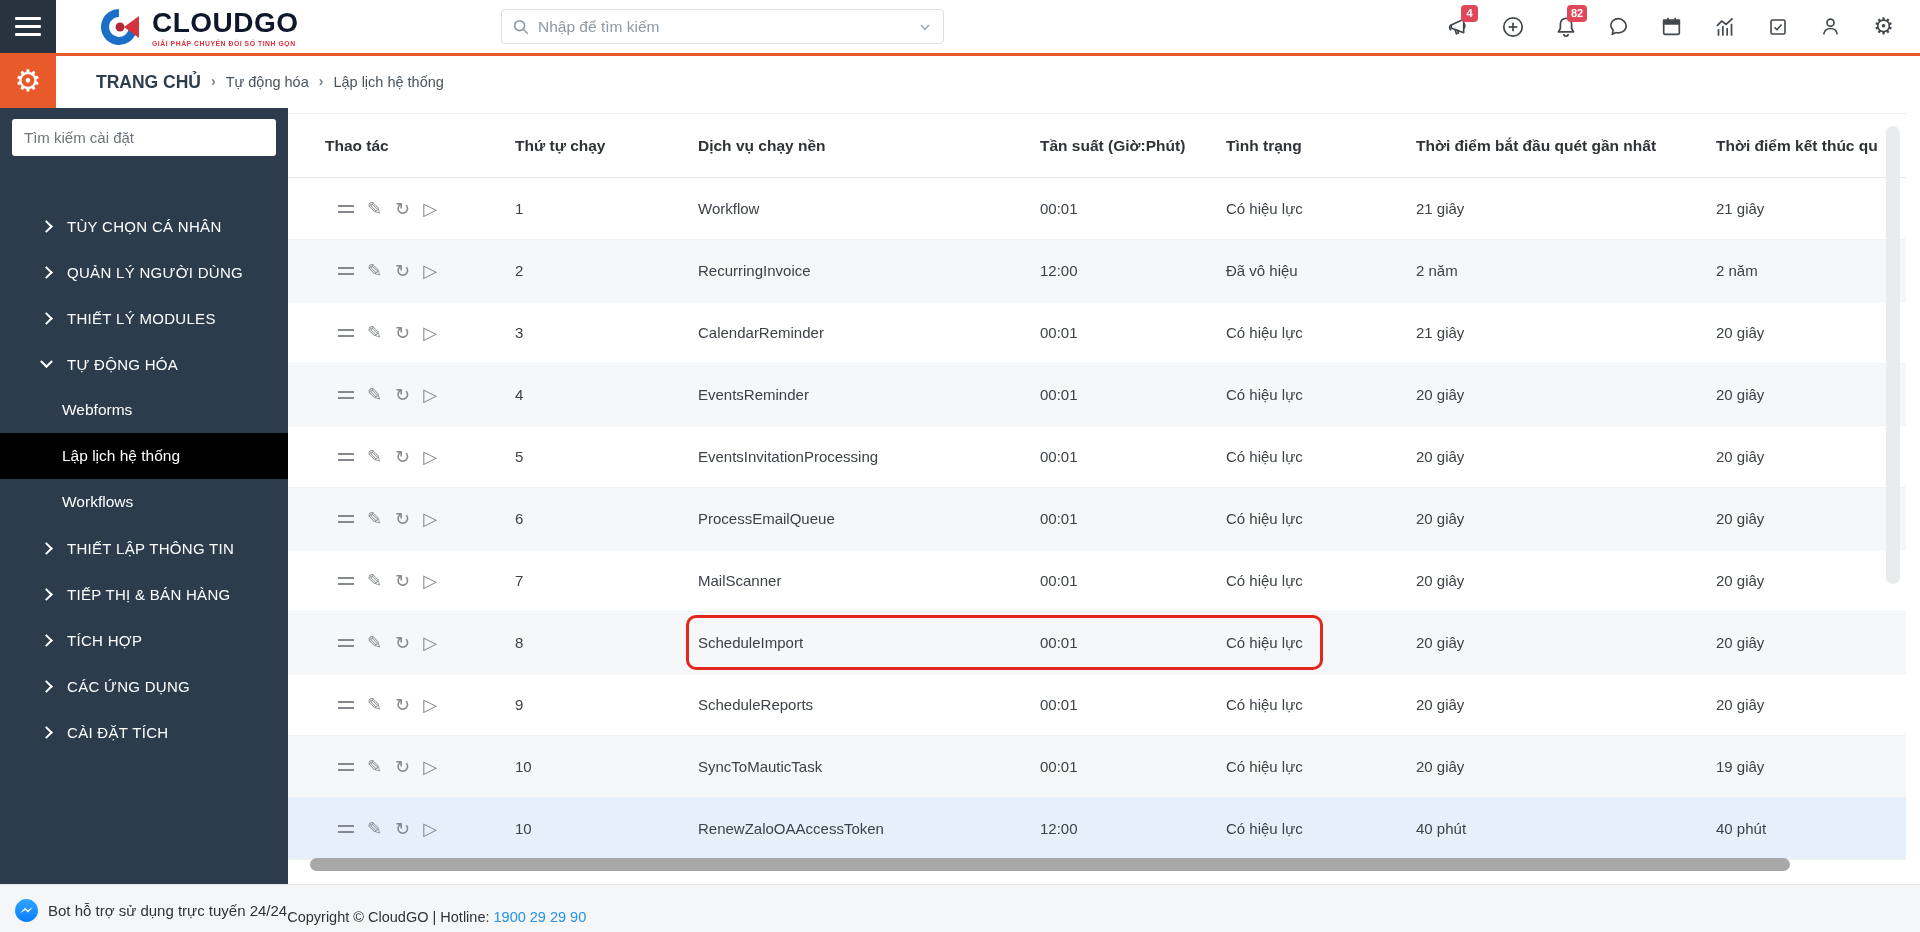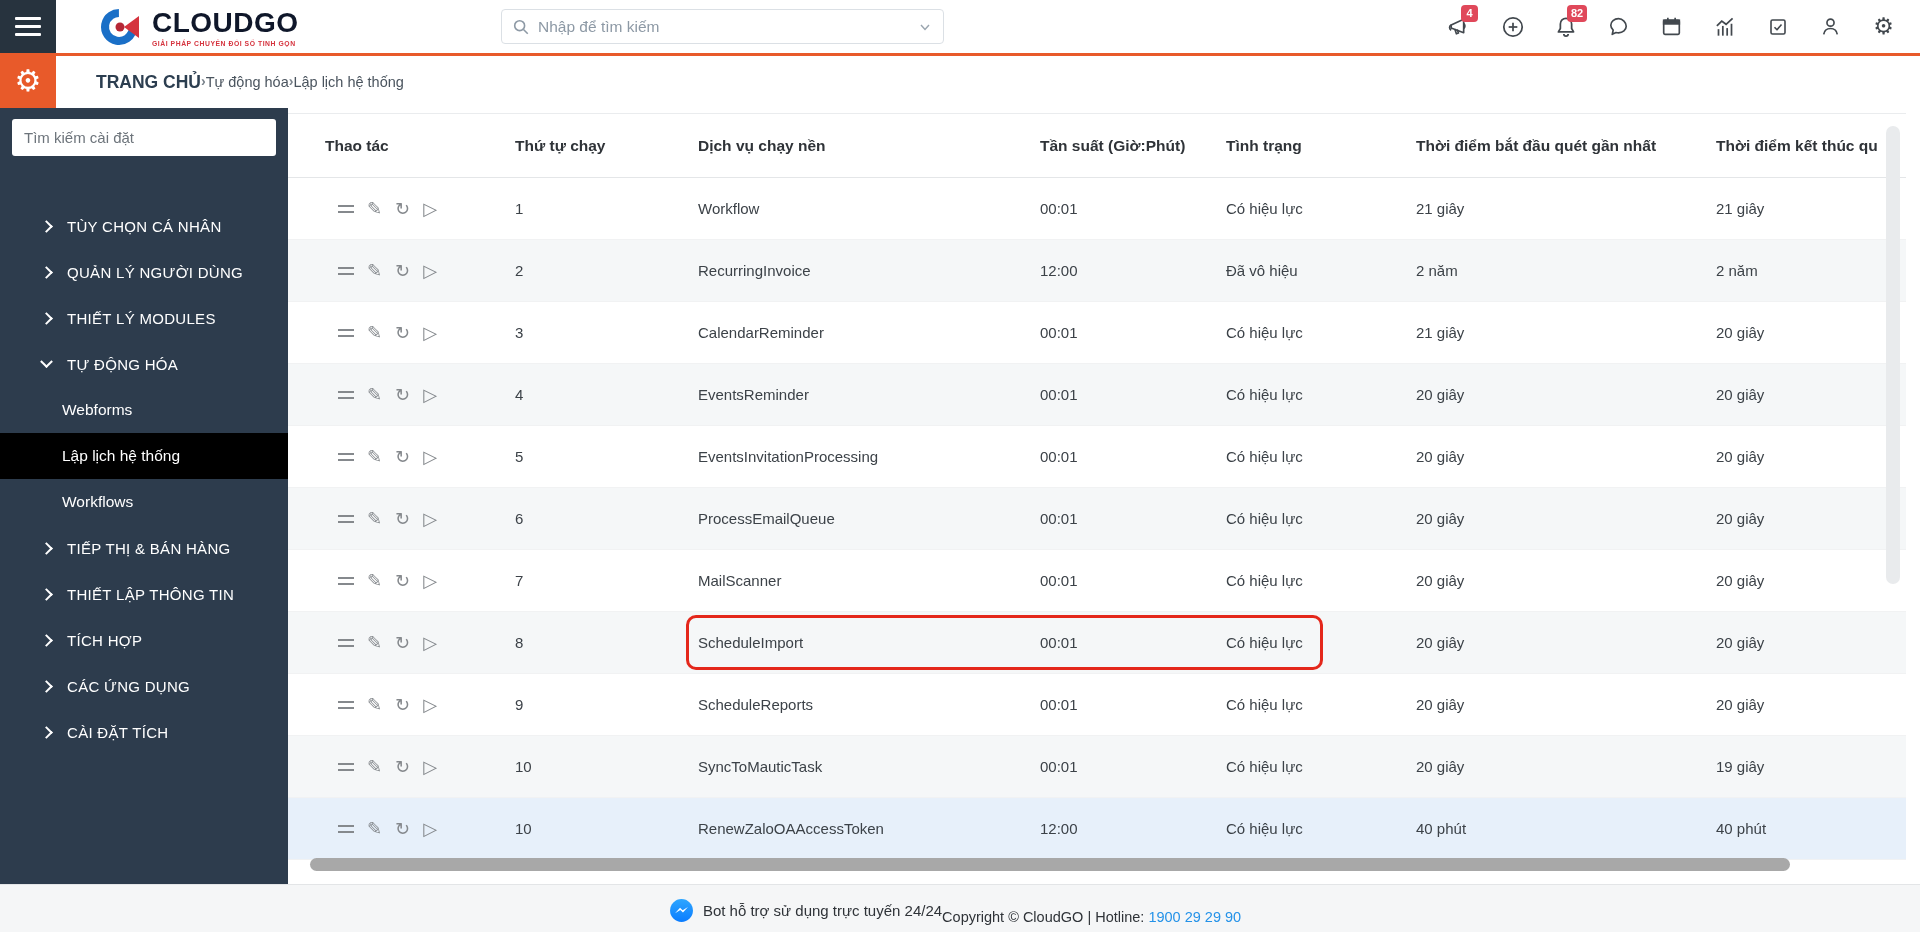--- a/index.html
+++ b/index.html
@@ -25,21 +25,21 @@
   .badge { position:absolute; top:5px; left:28px; min-width:17px; height:17px; padding:0 4px; background:#e0485a;
     color:#fff; font-size:11px; font-weight:700; border-radius:4px; display:flex; align-items:center;
     justify-content:center; line-height:1; }
   .gear-char { font-size:23px; line-height:1; }
 
   
   .orange-line { position:absolute; top:53px; left:0; width:1920px; height:3px; background:#e85a2a; }
   .crumb-bar { position:absolute; top:56px; left:0; width:1920px; height:52px; background:#fff; }
   .gear-block { position:absolute; left:0; top:-3px; width:56px; height:55px; background:#e85a2a; color:#fff;
     display:flex; align-items:center; justify-content:center; font-size:30px; cursor:pointer; }
-  .crumbs { position:absolute; left:96px; top:0; height:52px; display:flex; align-items:center; }
+  .crumbs { position:absolute; left:96px; top:0; height:52px; display:flex; align-items:center; gap:10px; }
   .crumb-root { font-size:17.5px; font-weight:700; color:#2c3e50; cursor:pointer; }
   .crumb-sep { font-size:14px; color:#7a838c; font-weight:700; transform:translateY(-1px); }
   .crumb-item { font-size:14.5px; color:#4a545e; cursor:pointer; }
 
   
   .sidebar { position:absolute; left:0; top:108px; width:288px; height:776px; background:#2d3c4d; overflow:hidden; }
   .side-search { display:block; width:264px; height:37px; margin:11px 12px 0 12px; border:none; border-radius:3px;
     padding:0 12px; font-size:15px; font-family:inherit; color:#333; outline:none; background:#fff; }
   .side-search::placeholder { color:#6d747b; }
   .menu { margin-top:47px; }
@@ -72,21 +72,21 @@
   .highlight-box { position:absolute; left:398px; top:507px; width:637px; height:55px; border:3px solid #e4271b;
     border-radius:10px; pointer-events:none; }
 
   .vscroll { position:absolute; left:1598px; top:18px; width:14px; height:458px; background:#e9ebed;
     border-radius:7px; cursor:pointer; }
   .hscroll { position:absolute; left:22px; top:750px; width:1480px; height:13px; background:#a8a8a8;
     border-radius:7px; cursor:pointer; }
 
   
   .footer { position:absolute; left:0; top:884px; width:1920px; height:48px; background:#f5f6f7;
-    border-top:1px solid #e3e5e7; display:flex; align-items:center; justify-content:center;
+    border-top:1px solid #e3e5e7; display:flex; align-items:center; justify-content:flex-start;
     padding:4px 24px 0 14px; }
   .foot-left { display:flex; align-items:center; gap:9px; font-size:15px; color:#2f3338; cursor:pointer; }
   .foot-right { font-size:14.5px; color:#2f3338;margin-top:13px; }
   .foot-right .phone { color:#2492e8; cursor:pointer; }
 
   svg { display:block; }
 </style>
 </head>
 <body>
 
@@ -230,26 +230,26 @@
         <span class="mlabel">Lập lịch hệ thống</span>
       </div>
 
       <div class="menu-item child">
 
         <span class="mlabel">Workflows</span>
       </div>
 
       <div class="menu-item parent chev-right">
         <span class="chev"></span>
+        <span class="mlabel">THIẾT LẬP THÔNG TIN</span>
+      </div>
+
+      <div class="menu-item parent chev-right">
+        <span class="chev"></span>
         <span class="mlabel">TIẾP THỊ &amp; BÁN HÀNG</span>
-      </div>
-
-      <div class="menu-item parent chev-right">
-        <span class="chev"></span>
-        <span class="mlabel">THIẾT LẬP THÔNG TIN</span>
       </div>
 
 
       <div class="menu-item parent chev-right">
         <span class="chev"></span>
         <span class="mlabel">TÍCH HỢP</span>
       </div>
 
       <div class="menu-item parent chev-right">
         <span class="chev"></span>

